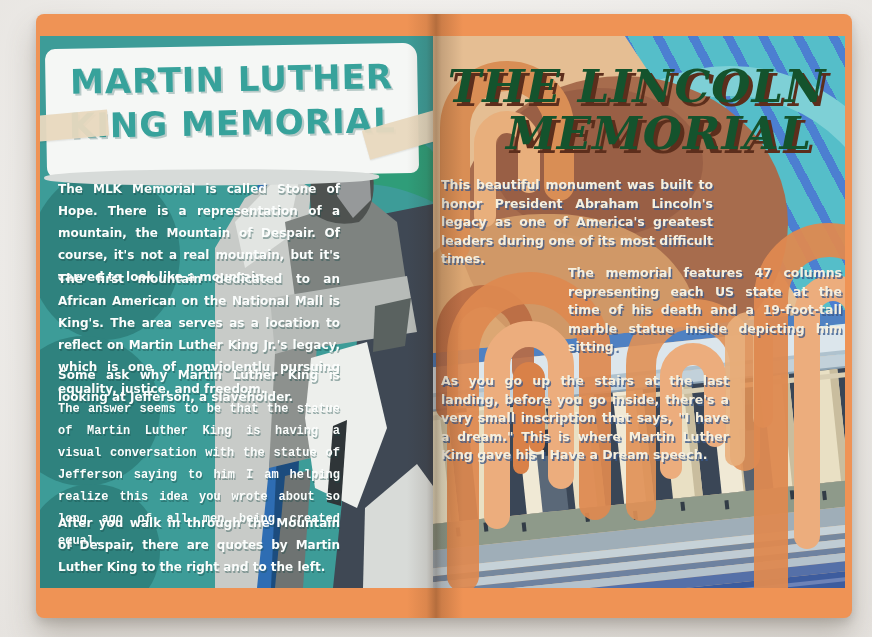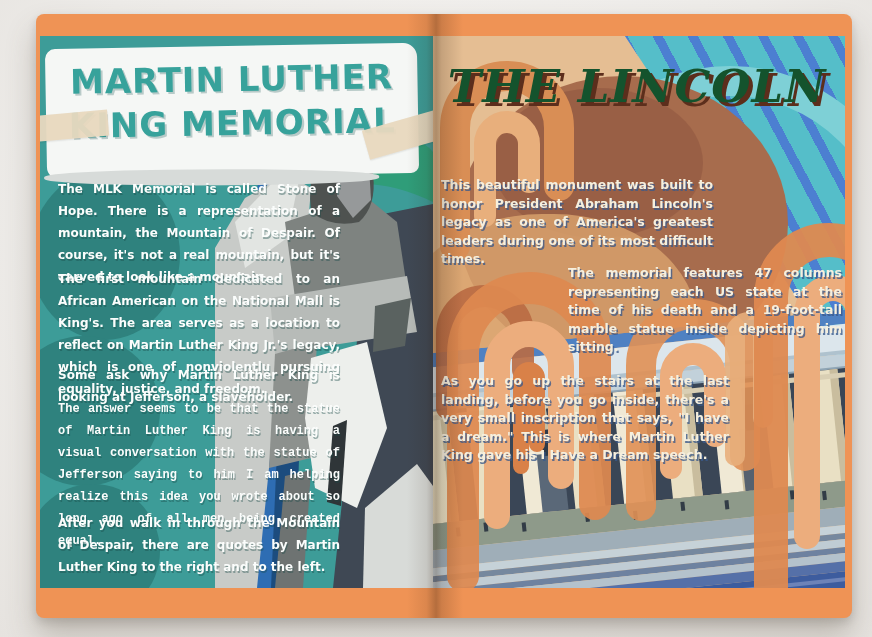--- a/index.html
+++ b/index.html
@@ -180,21 +180,21 @@
           <path d="M 64,480 L 64,330 A 32,32 0 0 1 128,330 L 128,440" stroke="#ecad7d" stroke-width="26"></path>
           <path d="M 88,430 L 88,342 A 8,8 0 0 1 104,342 L 104,408" stroke="#d98148" stroke-width="16"></path>
           <path d="M 208,470 L 208,330 A 52,52 0 0 1 312,330 L 312,420" stroke="#e09055" stroke-width="30" opacity="0.9"></path>
           <path d="M 238,432 L 238,340 A 22,22 0 0 1 282,340 L 282,400" stroke="#ecad7d" stroke-width="22"></path>
           <path d="M 302,420 L 302,300 A 14,14 0 0 1 330,300 L 330,382" stroke="#e8af7c" stroke-width="20" opacity="0.9"></path>
           <path d="M 338,556 L 338,262 A 58,58 0 0 1 454,262 L 454,520" stroke="#de8950" stroke-width="34" opacity="0.95"></path>
           <path d="M 374,500 L 374,278 A 26,26 0 0 1 426,278 L 426,470" stroke="#ecad7d" stroke-width="26"></path>
         </g>
       </svg>
 
-      <h1 class="lincoln-title"><span>THE LINCOLN</span></h1>
+      <h1 class="lincoln-title"><span>THE LINCOLN</span><span class="l2">MEMORIAL</span></h1>
 
       <div class="rtext">
         <p class="rp1">This beautiful monument was built to honor President Abraham Lincoln's legacy as one of America's greatest leaders during one of its most difficult times.</p>
         <p class="rp2">The memorial features 47 columns representing each US state at the time of his death and a 19-foot-tall marble statue inside depicting him sitting.</p>
         <p class="rp3">As you go up the stairs at the last landing, before you go inside, there's a very small inscription that says, "I have a dream." This is where Martin Luther King gave his I Have a Dream speech.</p>
       </div>
     </div>
 
     <div class="spine"></div>
   </div>

